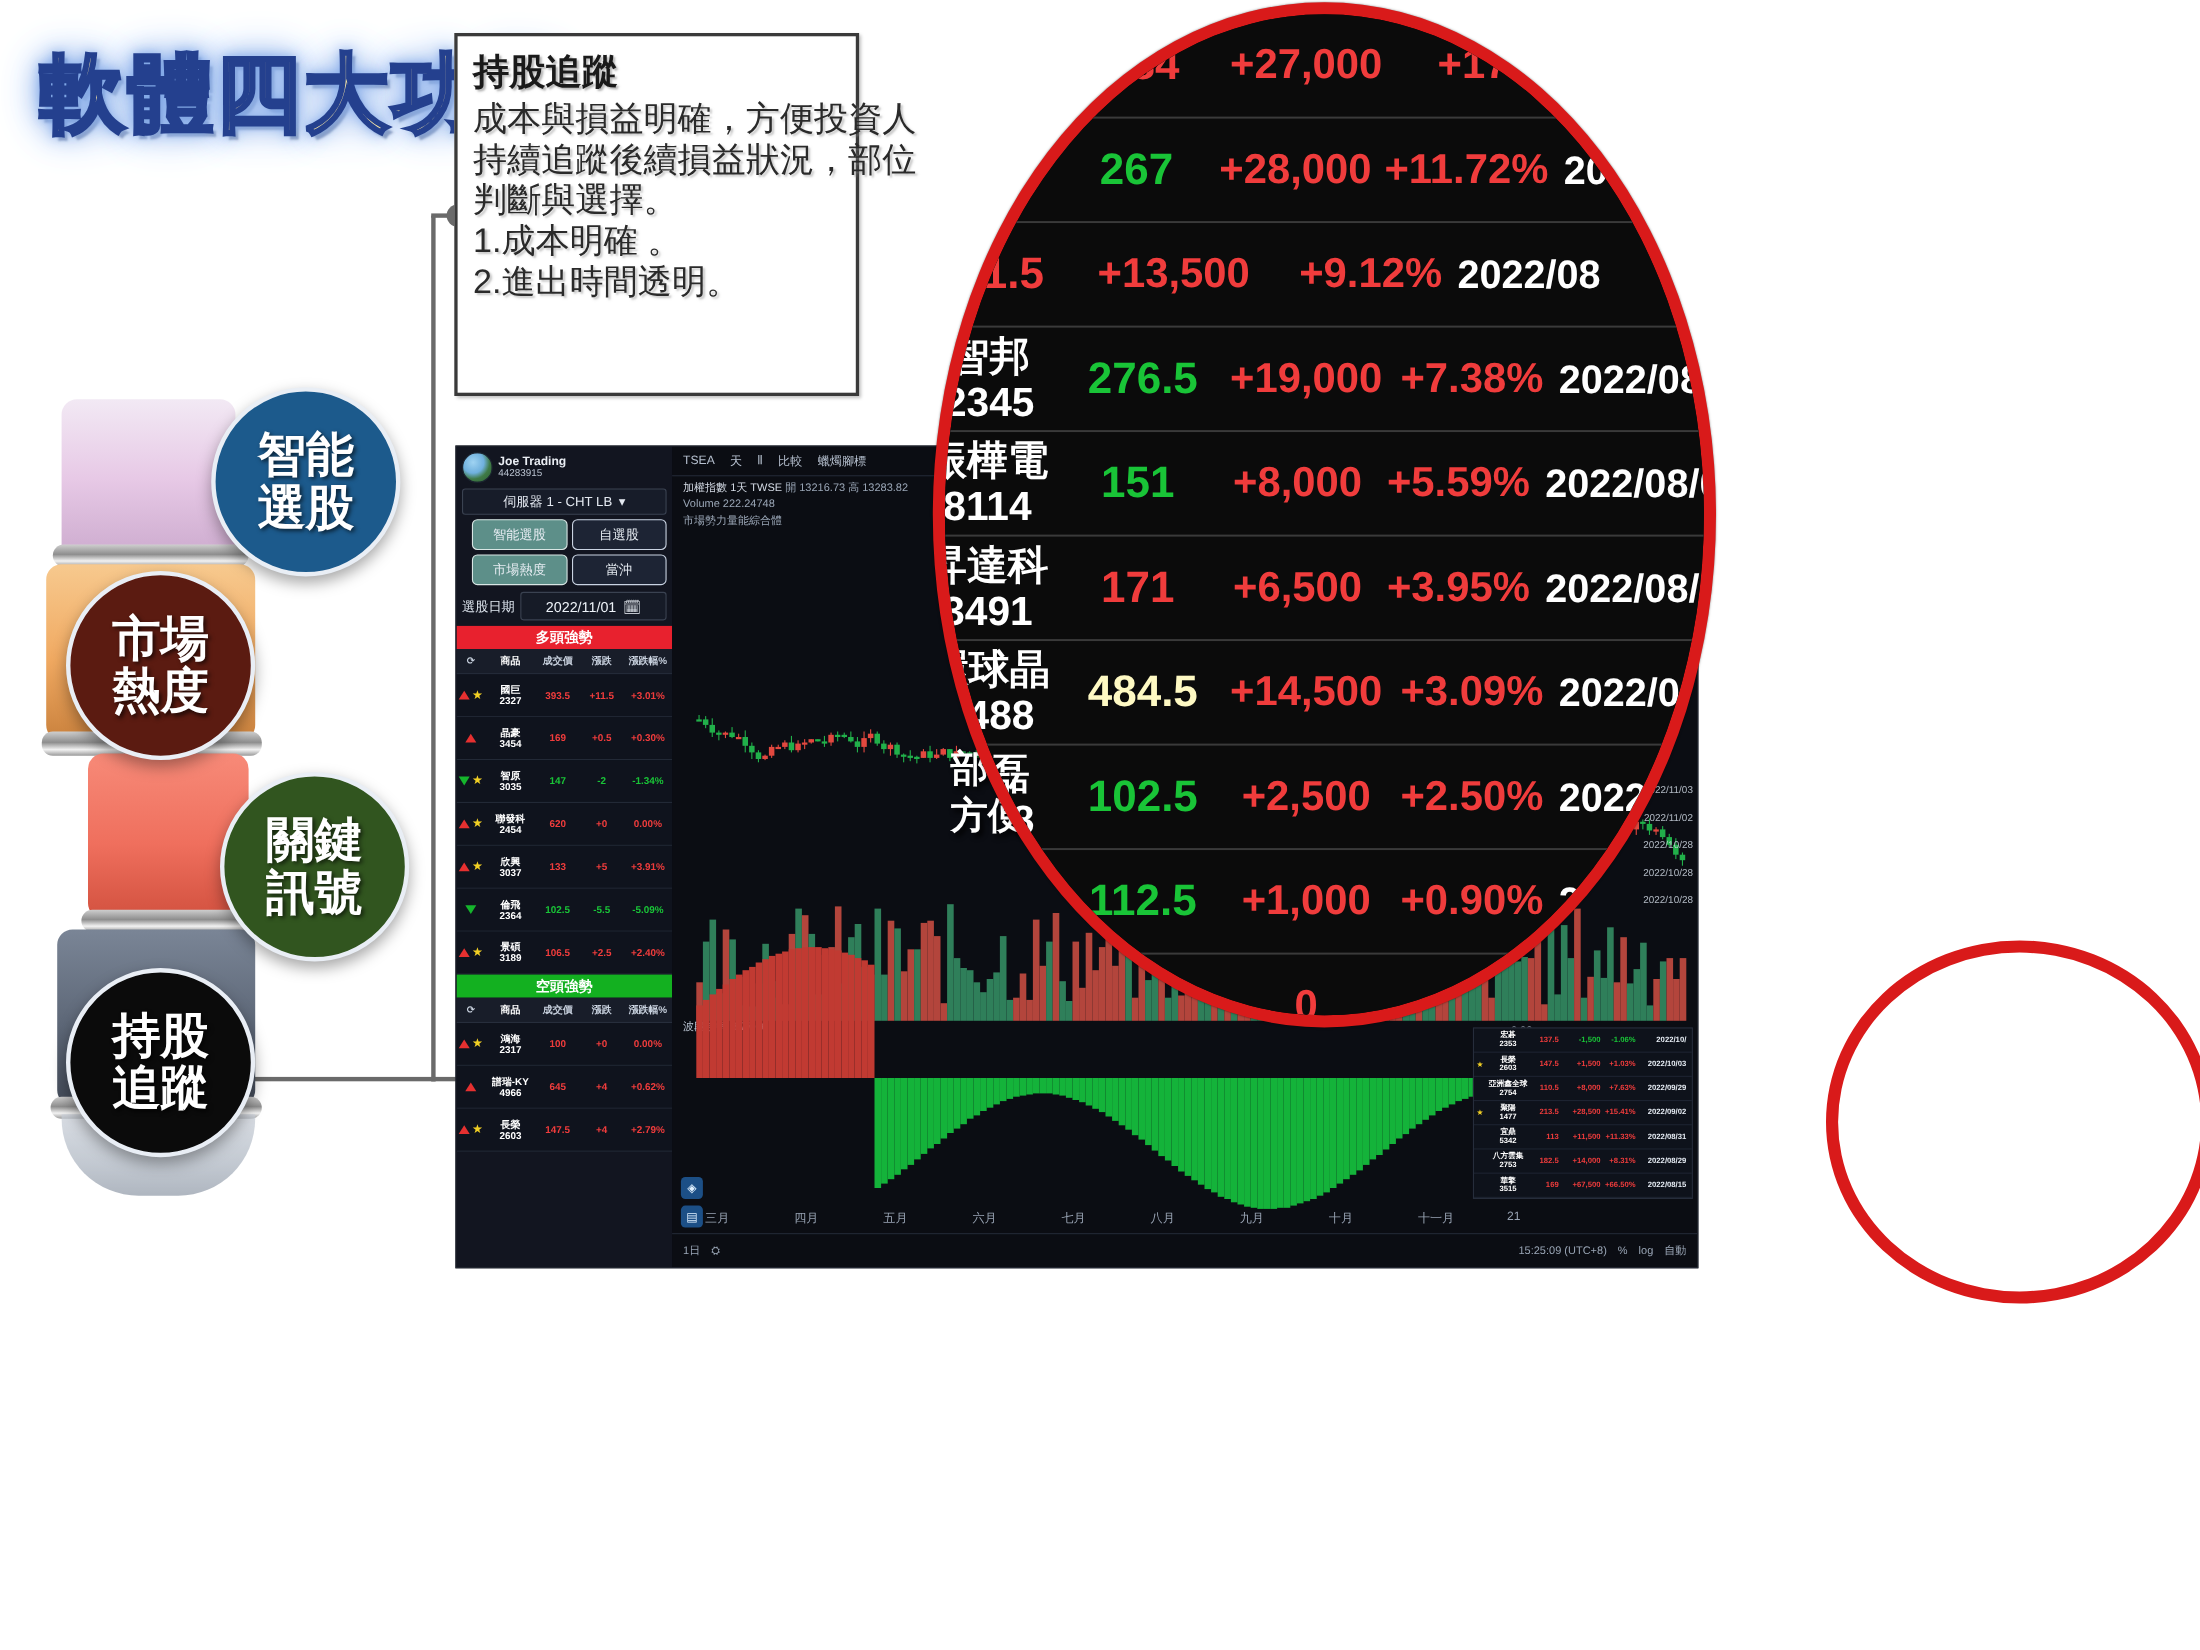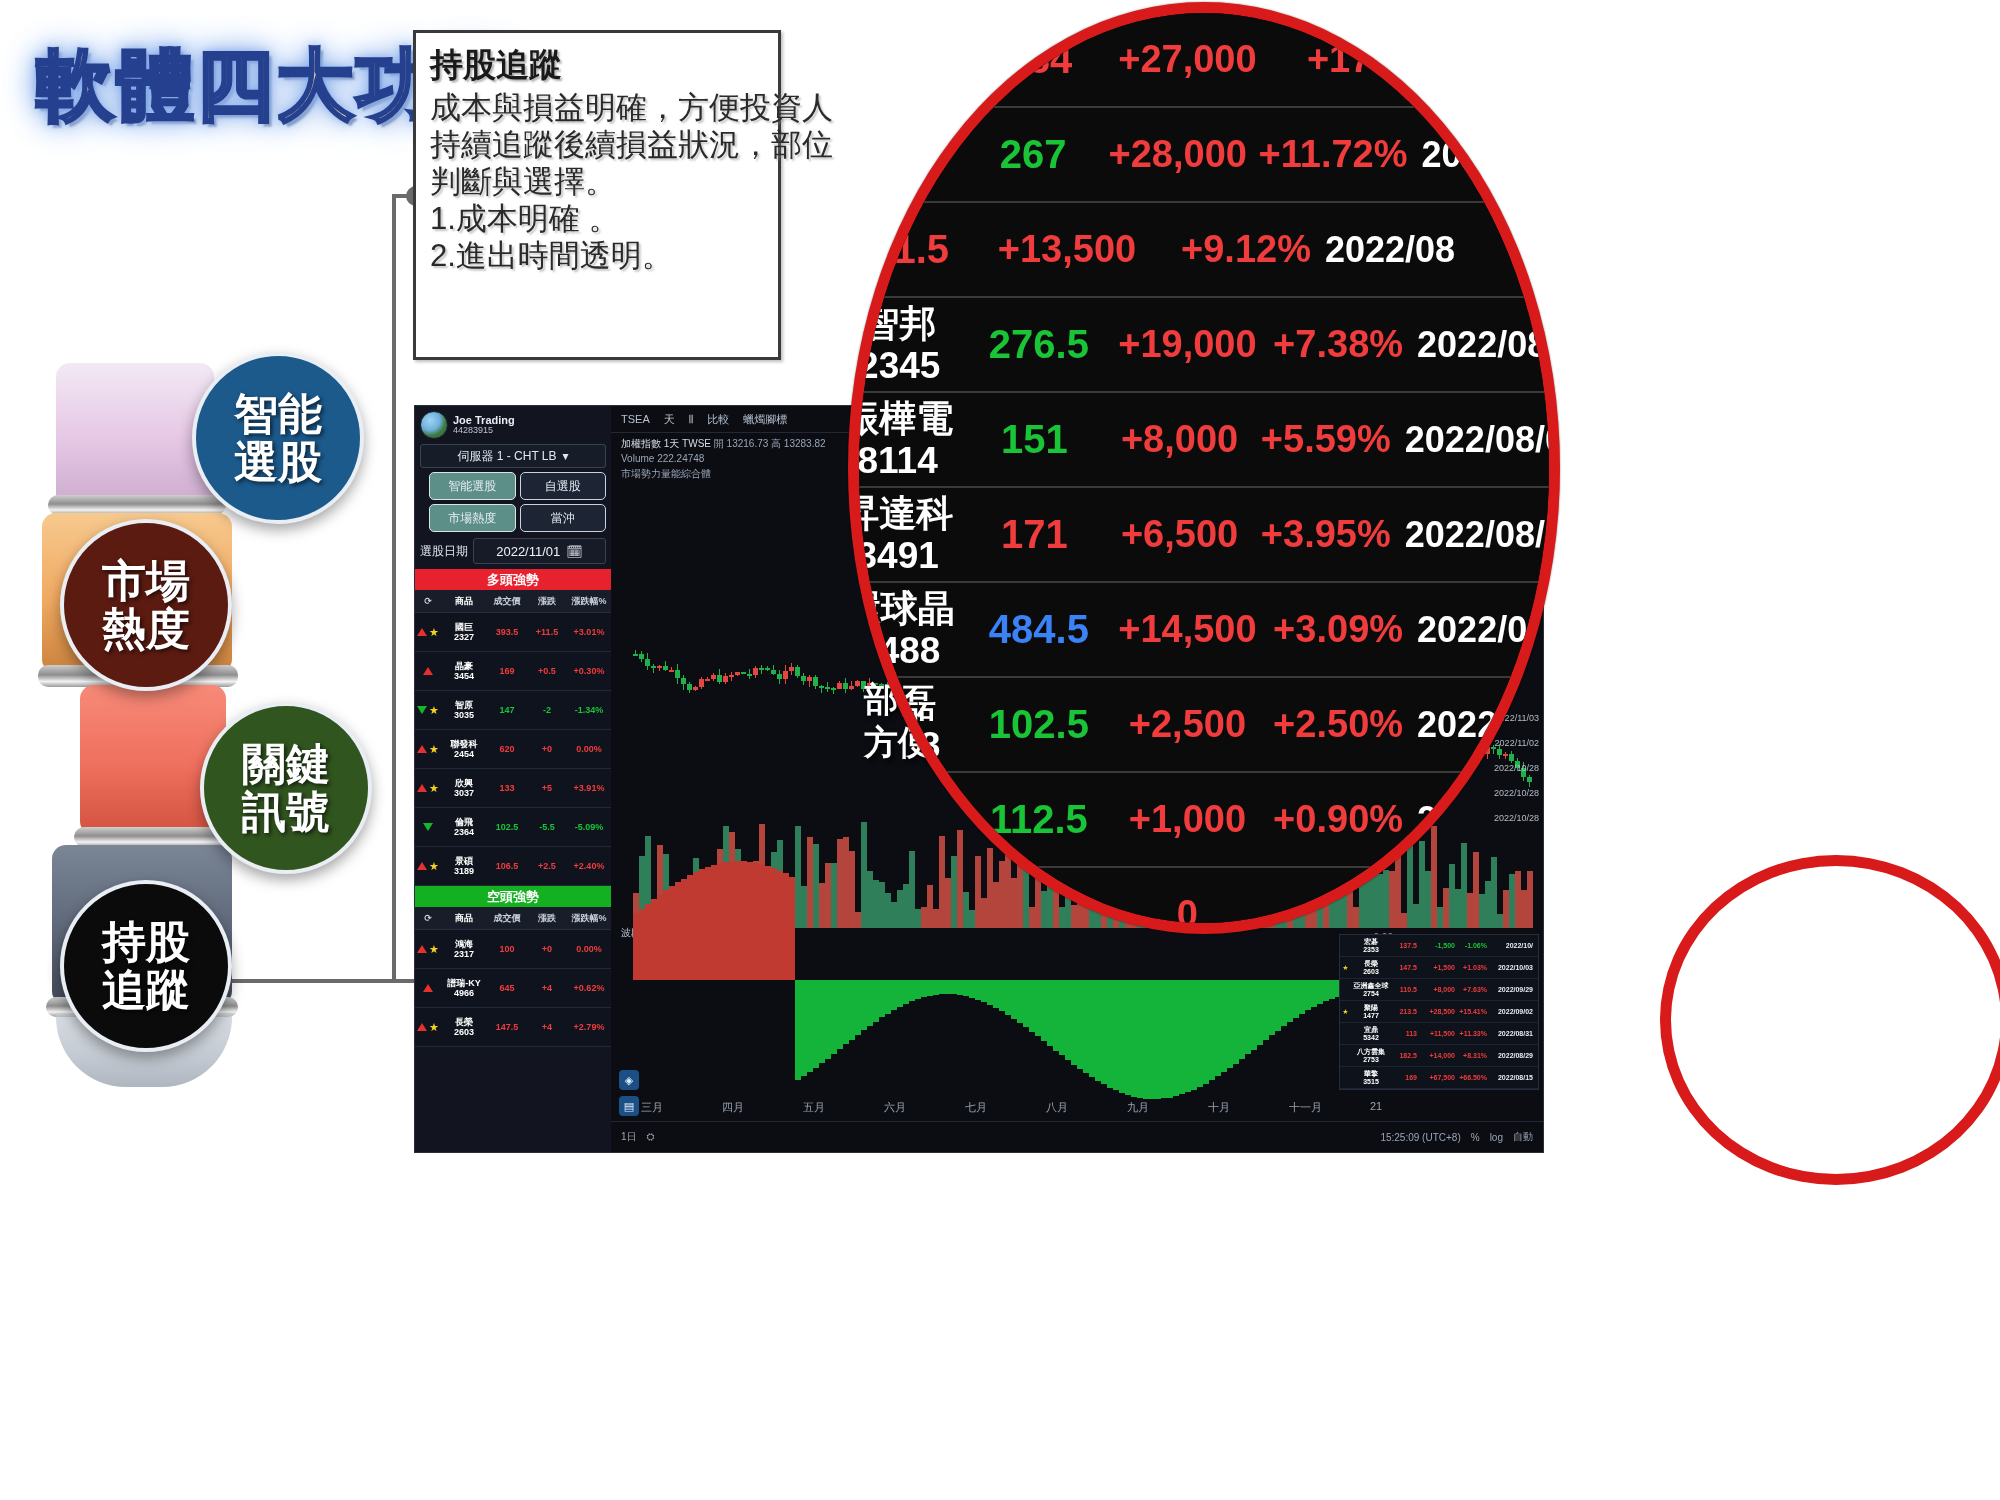--- a/index.html
+++ b/index.html
@@ -1158,21 +1158,21 @@
       </div>
       <div class="mrow">
         <div class="m-name">昇達科<br>3491</div>
         <div class="m-price" style="color:#f03c3c">171</div>
         <div class="m-amt" style="color:#f03c3c">+6,500</div>
         <div class="m-pct" style="color:#f03c3c">+3.95%</div>
         <div class="m-date">2022/08/03</div>
       </div>
       <div class="mrow">
         <div class="m-name">環球晶<br>6488</div>
-        <div class="m-price" style="color:#3b82f6">484.5</div>
+        <div class="m-price" style="color:#fef9c3">484.5</div>
         <div class="m-amt" style="color:#f03c3c">+14,500</div>
         <div class="m-pct" style="color:#f03c3c">+3.09%</div>
         <div class="m-date">2022/08/0</div>
       </div>
       <div class="mrow">
         <div class="m-name">中磊<br>5388</div>
         <div class="m-price" style="color:#19c437">102.5</div>
         <div class="m-amt" style="color:#f03c3c">+2,500</div>
         <div class="m-pct" style="color:#f03c3c">+2.50%</div>
         <div class="m-date">2022/08</div>

